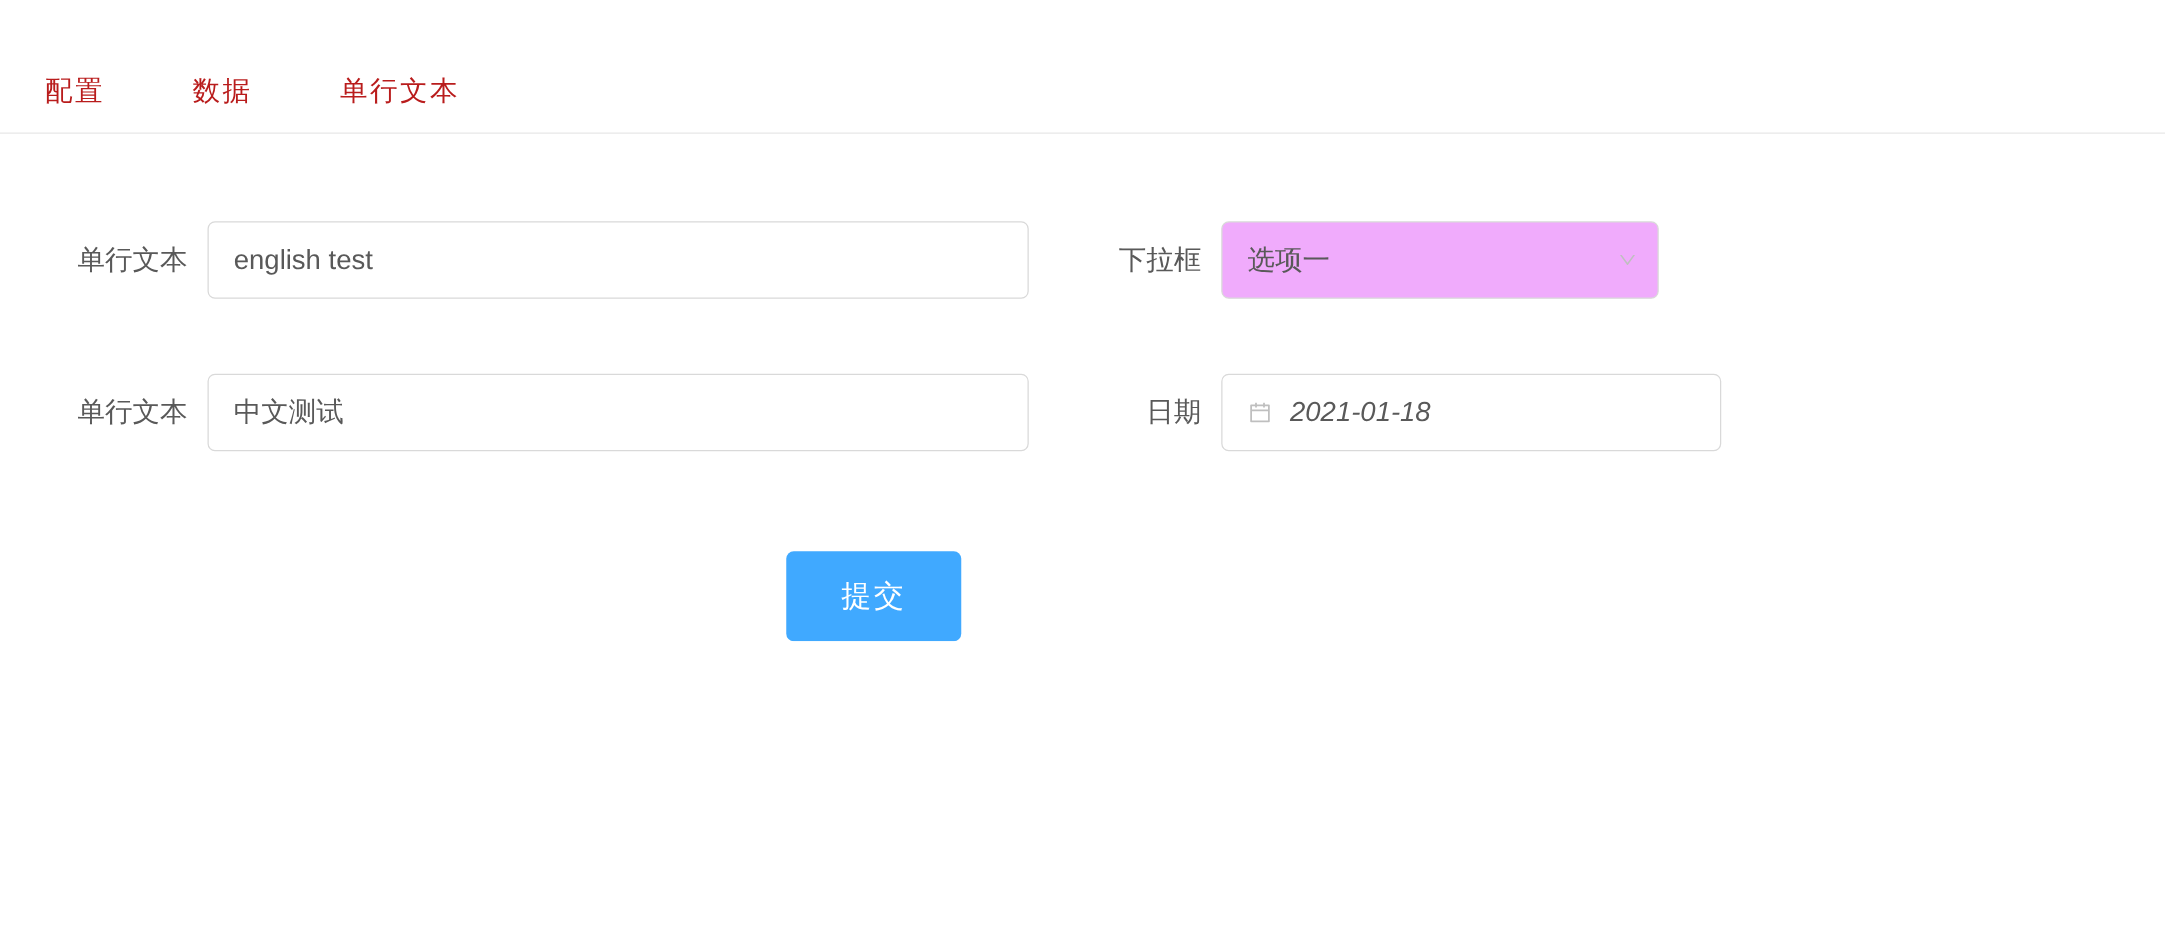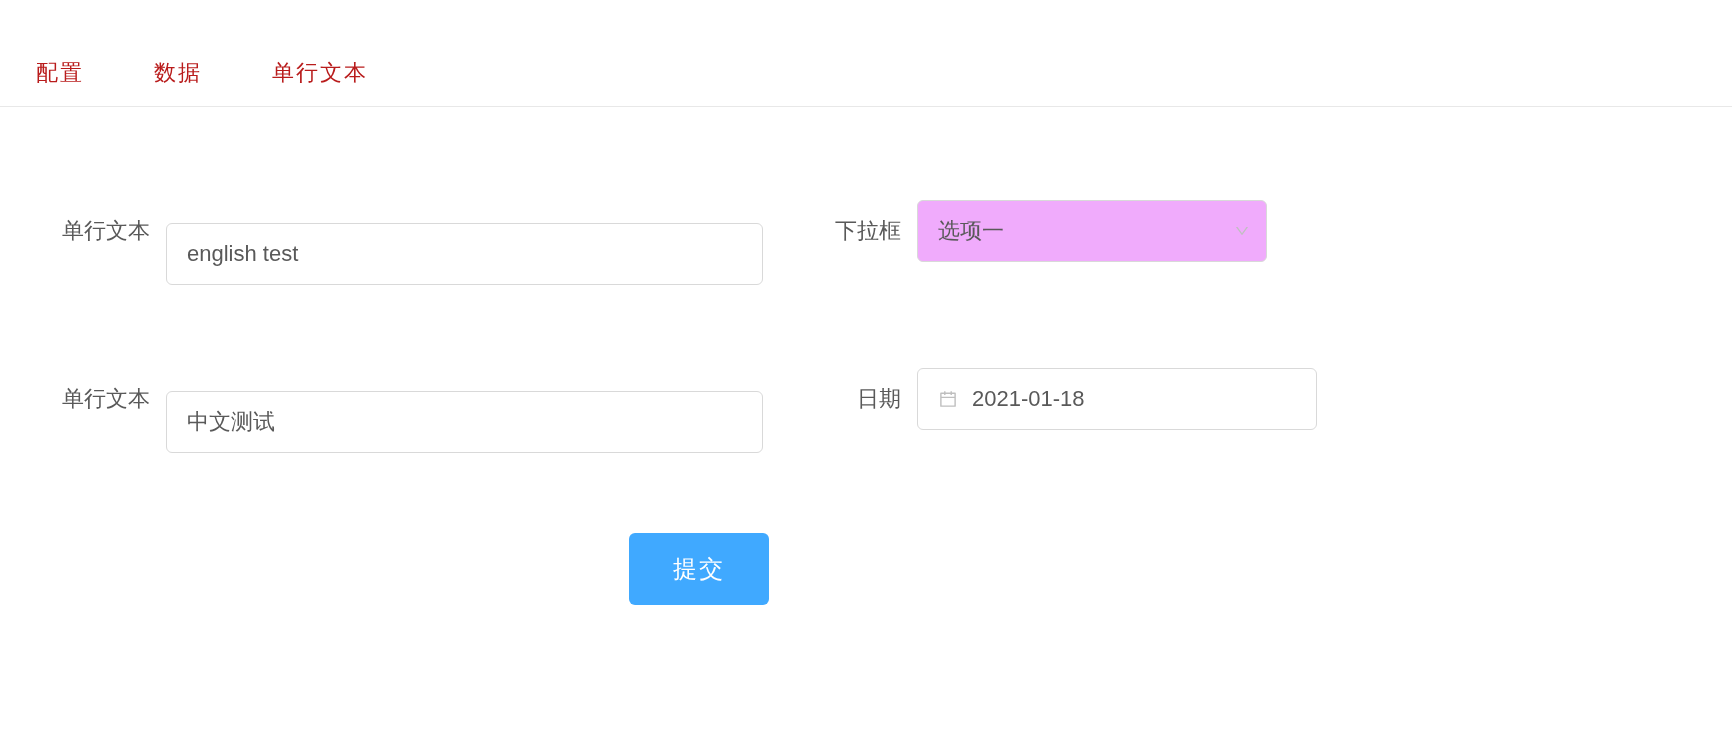--- a/index.html
+++ b/index.html
@@ -57,30 +57,29 @@
       width: 130px;
       text-align: right;
       padding-right: 16px;
       font-size: 22px;
       color: #595959;
     }
     .form-control {
       position: relative;
     }
     .input-text {
-      width: 597px;
+      width: 657px;
       height: 62px;
       border: 1px solid #d9d9d9;
       border-radius: 6px;
       padding: 0 20px;
       font-size: 22px;
       color: #595959;
       background: #fff;
       outline: none;
-      margin-top: 46px;
     }
     .select-box {
       width: 350px;
       height: 62px;
       border: 1px solid #d9d9d9;
       border-radius: 6px;
       padding: 0 40px 0 20px;
       font-size: 22px;
       color: #595959;
       background: #f0abfc;
@@ -106,20 +105,21 @@
       border: 1px solid #d9d9d9;
       border-radius: 6px;
       padding: 0 20px;
       font-size: 22px;
       color: #595959;
       background: #fff;
       display: flex;
       align-items: center;
       cursor: pointer;
       gap: 14px;
+      font-style: italic;
     }
     .calendar-icon {
       width: 20px;
       height: 20px;
       display: flex;
       align-items: center;
       justify-content: center;
       color: #bfbfbf;
     }
     .submit-row {

